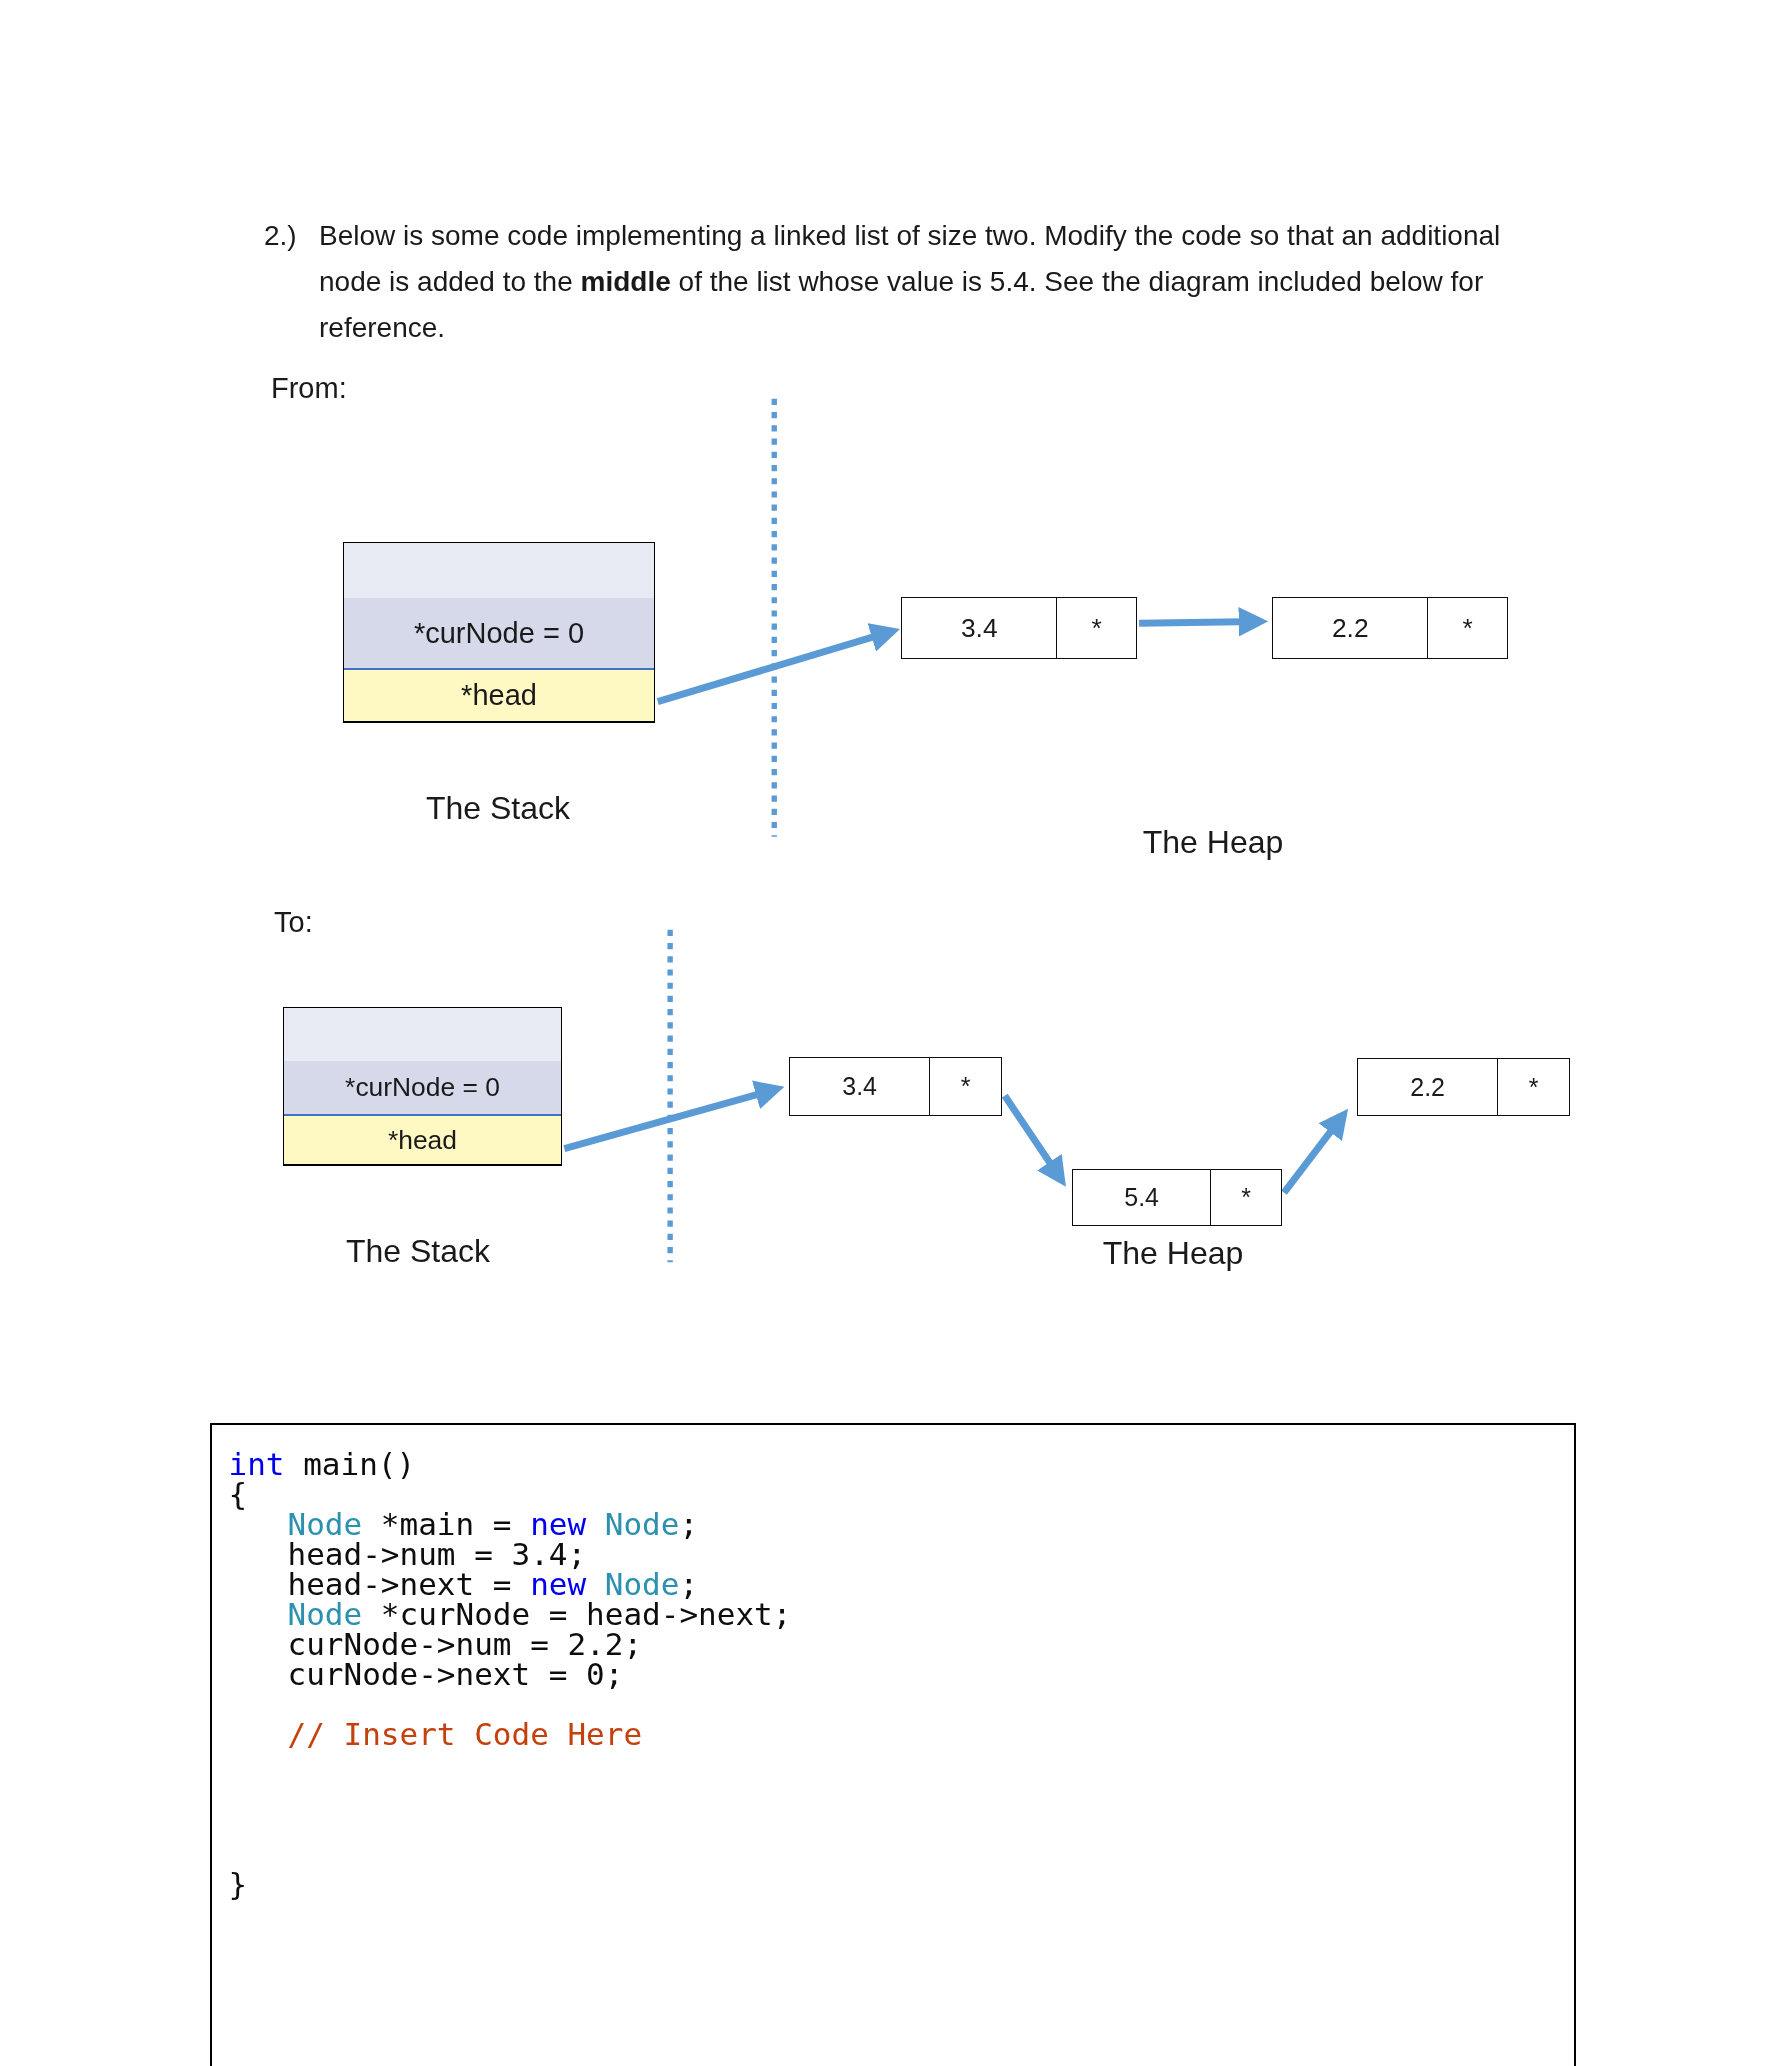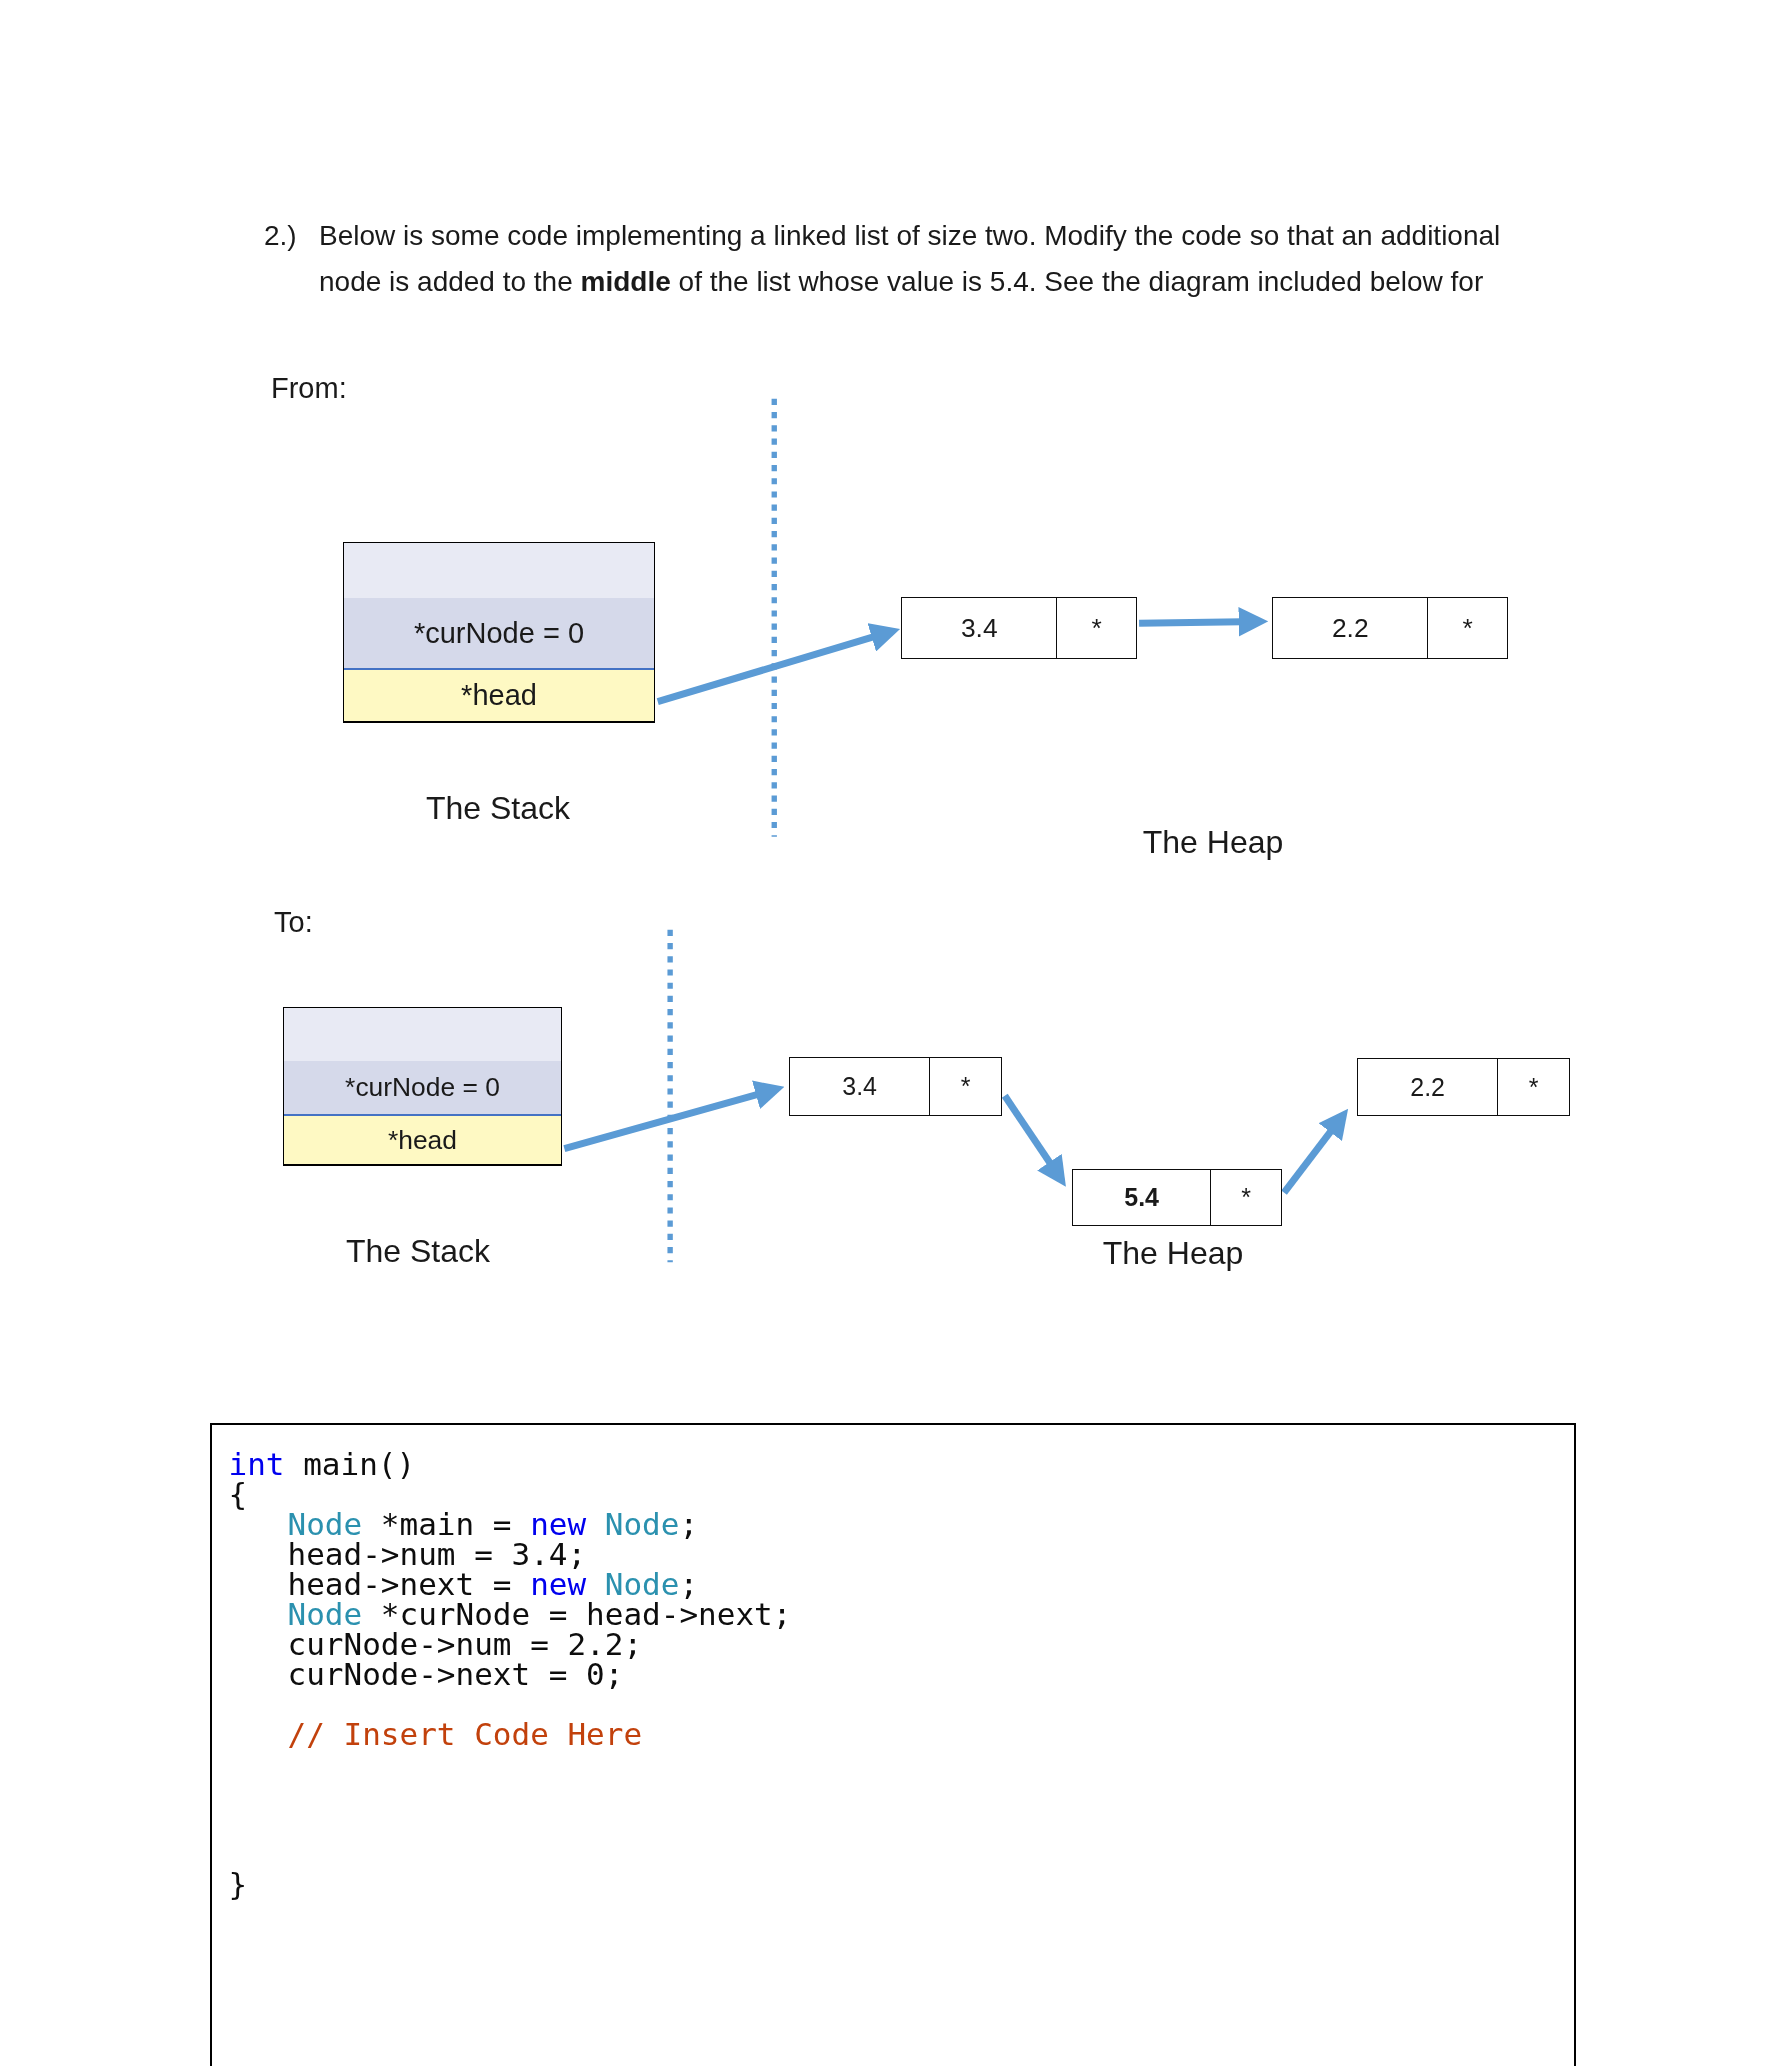--- a/index.html
+++ b/index.html
@@ -64,20 +64,21 @@
     <line x1="1622" y1="2250" x2="1622" y2="3055" stroke="#5b9bd5" stroke-width="13" stroke-dasharray="15 17"></line>
     <line x1="1366" y1="2780" x2="1878" y2="2636" stroke="#5b9bd5" stroke-width="17" marker-end="url(#ah)"></line>
     <line x1="2432" y1="2652" x2="2568" y2="2854" stroke="#5b9bd5" stroke-width="17" marker-end="url(#ah)"></line>
     <line x1="3108" y1="2886" x2="3250" y2="2700" stroke="#5b9bd5" stroke-width="17" marker-end="url(#ah)"></line>
   </svg>
 
   <span class="qnum">2.)</span>
   <div class="qtext">
     <div class="qline">Below is some code implementing a linked list of size two. Modify the code so that an additional</div>
     <div class="qline"><span>node is added to the </span><b>middle</b><span> of the list whose value is 5.4. See the diagram included below for</span></div>
+    <div class="qline">reference.</div>
   </div>
 
   <div class="dlabel" style="left:271px;top:372px;">From:</div>
 
   <div class="stackbox" style="left:343px;top:542px;width:312px;height:181px;">
     <div class="srow sr1" style="height:55px;"></div>
     <div class="srow sr2" style="height:70px;font-size:29px;">*curNode = 0</div>
     <div class="srow sr3" style="font-size:29px;">*head</div>
   </div>
   <div class="caption" style="left:498px;top:790px;">The Stack</div>
@@ -99,21 +100,21 @@
     <div class="srow sr2" style="height:53px;font-size:26.4px;">*curNode = 0</div>
     <div class="srow sr3" style="font-size:26.4px;">*head</div>
   </div>
   <div class="caption" style="left:418px;top:1233px;">The Stack</div>
 
   <div class="node" style="left:789px;top:1057px;width:213px;height:59px;">
     <div class="nval" style="font-size:25px;">3.4</div>
     <div class="nptr" style="font-size:25px;">*</div>
   </div>
   <div class="node" style="left:1072px;top:1169px;width:210px;height:57px;">
-    <div class="nval" style="font-size:25px;font-weight:bold;">5.4</div>
+    <div class="nval" style="font-size:25px;">5.4</div>
     <div class="nptr" style="font-size:25px;">*</div>
   </div>
   <div class="node" style="left:1357px;top:1058px;width:213px;height:58px;">
     <div class="nval" style="font-size:25px;">2.2</div>
     <div class="nptr" style="font-size:25px;">*</div>
   </div>
   <div class="caption" style="left:1173px;top:1235px;">The Heap</div>
 
   <div class="codebox">
     <div class="cl"><span class="kw">int</span><span> main()</span></div>

